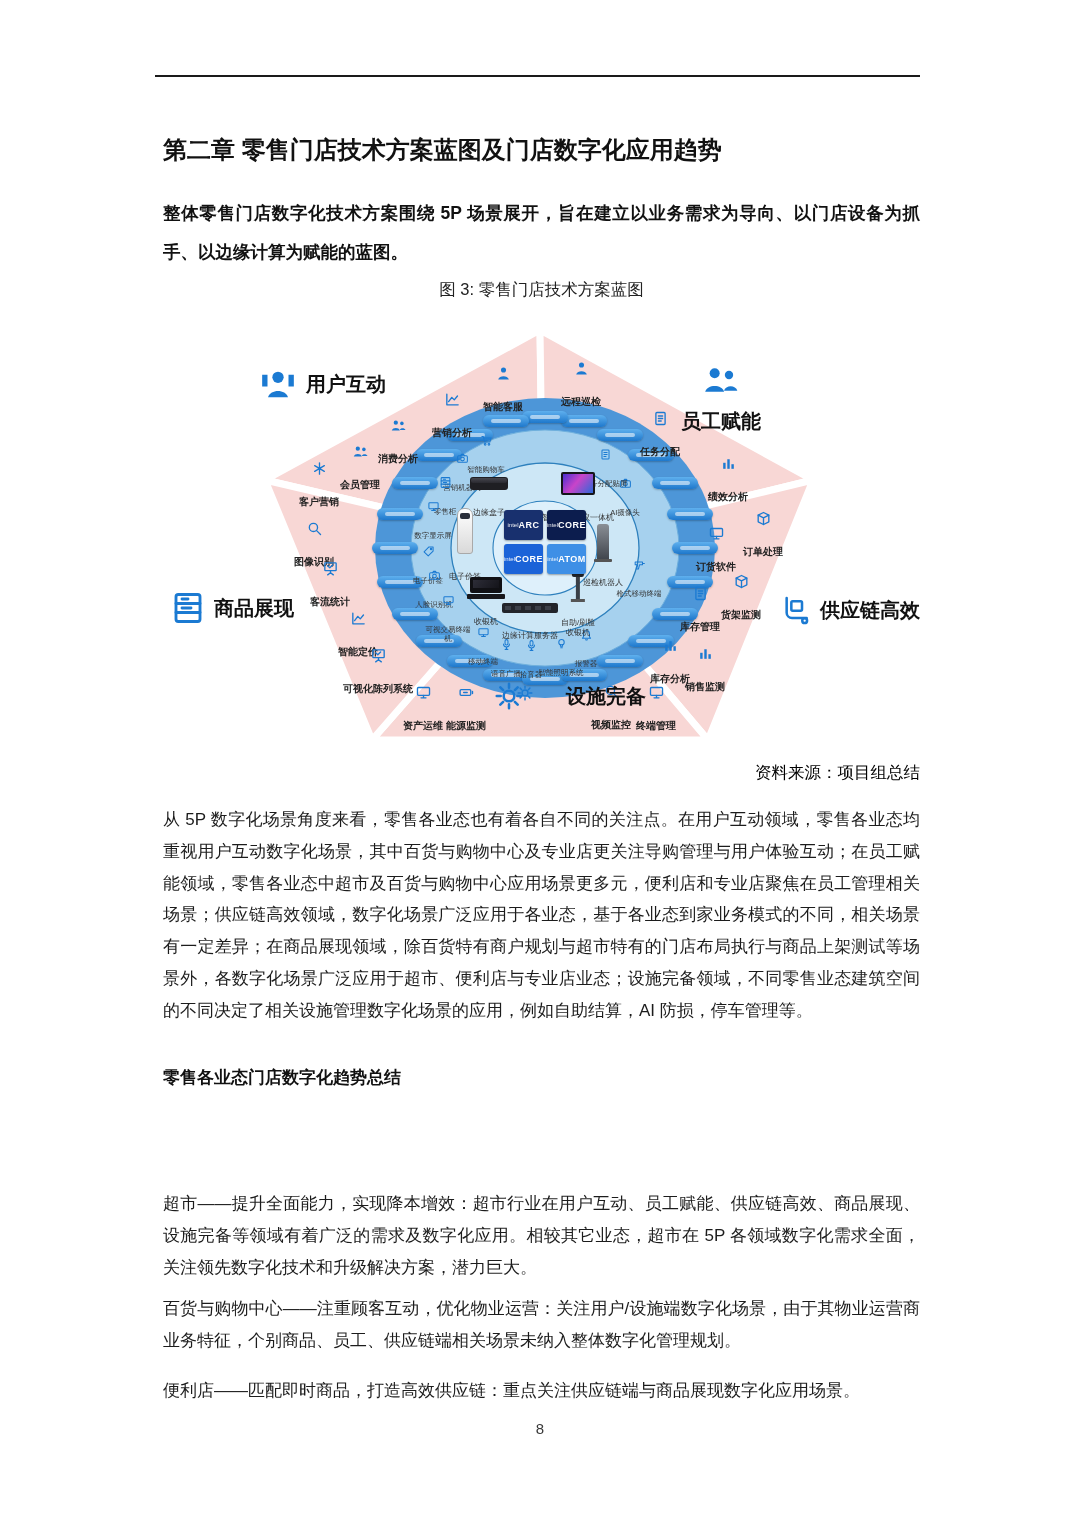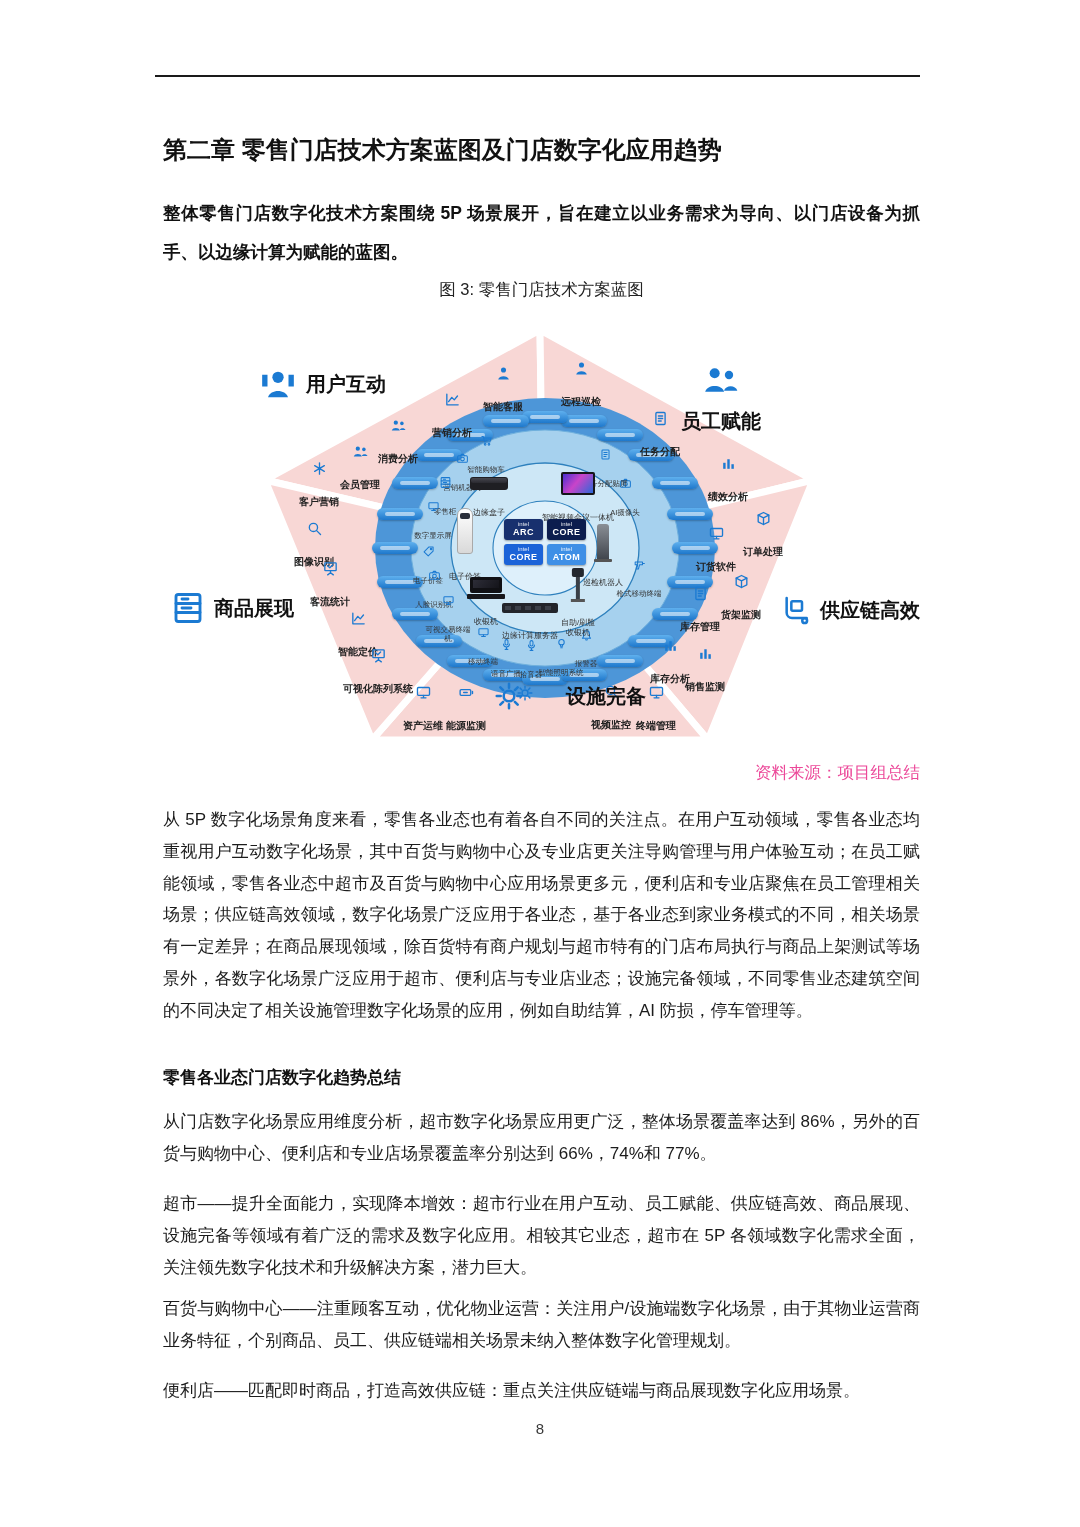--- a/index.html
+++ b/index.html
@@ -3,21 +3,21 @@
 <meta charset="utf-8">
 <style>
   html,body{margin:0;padding:0;background:#ffffff;}
   .page{position:relative;width:1080px;height:1527px;background:#ffffff;overflow:hidden;
         font-family:"Liberation Sans",sans-serif;color:#1d1d1d;}
   .top-rule{position:absolute;left:155px;top:75px;width:765px;height:2px;background:#1a1a1a;}
   .chapter{position:absolute;left:163px;top:134px;margin:0;font-size:24px;font-weight:700;color:#111;}
   .intro{position:absolute;left:163px;top:194px;width:757px;margin:0;font-size:17.5px;font-weight:700;
          line-height:39px;text-align:justify;color:#111;}
   .caption{position:absolute;left:163px;top:279px;width:757px;text-align:center;font-size:16.5px;color:#222;}
-  .source{position:absolute;right:160px;top:762px;font-size:16.5px;color:#ec4899;}
+  .source{position:absolute;right:160px;top:762px;font-size:16.5px;color:#000000;}
   .bodyp{position:absolute;left:163px;width:757px;margin:0;font-size:17px;line-height:31.8px;
          text-align:justify;color:#1c1c1c;}
   .subhead{position:absolute;left:163px;top:1066px;margin:0;font-size:17px;font-weight:700;color:#111;}
   .pagenum{position:absolute;left:0;top:1420px;width:100%;text-align:center;font-size:15px;color:#3a3a3a;}
 
   
   #diagram{position:absolute;left:165px;top:322px;width:750px;height:430px;}
   #diagram svg.bg{position:absolute;left:0;top:0;}
   .pill{position:absolute;width:46px;height:12px;border-radius:6px;z-index:2;
         background:linear-gradient(180deg,#5fb0ee,#1e78cc);box-shadow:0 1px 2px rgba(0,0,0,.25);
@@ -30,21 +30,21 @@
   .n-label{font-size:10px;font-weight:600;color:#222;white-space:nowrap;}
   .n-label-sm{font-size:7.5px;color:#333;width:46px;line-height:1.2;}
   .n-label-dev{font-size:8px;color:#333;line-height:1.25;}
   .device-node{z-index:4;}
   .sec{position:absolute;display:flex;align-items:center;gap:8px;z-index:3;}
   .sec-label{font-size:20px;font-weight:700;color:#111;white-space:nowrap;}
   .sec-icon{line-height:0;display:flex;align-items:flex-end;}
   .sec-icon svg+svg{margin-left:-9px;margin-bottom:10px;}
   .chips{position:absolute;left:380px;top:220px;transform:translate(-50%,-50%);z-index:5;
          display:grid;grid-template-columns:39px 39px;grid-gap:4px;}
-  .chip{width:39px;height:21px;border-radius:3px;color:#fff;display:flex;flex-direction:column;
+  .chip{width:39px;height:30px;border-radius:3px;color:#fff;display:flex;flex-direction:row;
         align-items:center;justify-content:center;box-shadow:0 1px 2px rgba(0,0,0,.35);}
   .chip-brand{font-size:6px;line-height:1;opacity:.9;}
   .chip-name{font-size:9px;font-weight:700;line-height:1.2;letter-spacing:.5px;}
 
   
   .dev{display:block;position:relative;}
   .dev-box{width:38px;height:13px;background:#1f1f23;border-radius:3px;}
   .dev-box::before{content:"";position:absolute;left:1px;right:1px;top:1px;height:5px;border-radius:2px;
         background:linear-gradient(180deg,#45454d,#2a2a30);}
   .dev-screen{width:30px;height:19px;border:2px solid #15151a;border-radius:2px;
@@ -559,18 +559,17 @@
           <span class="chip-brand">intel</span>
           <span class="chip-name">ATOM</span>
         </div>
       </div>
     </div>
 
   <div class="source">资料来源：项目组总结</div>
 
   <p class="bodyp" style="top:804px">从 5P 数字化场景角度来看，零售各业态也有着各自不同的关注点。在用户互动领域，零售各业态均重视用户互动数字化场景，其中百货与购物中心及专业店更关注导购管理与用户体验互动；在员工赋能领域，零售各业态中超市及百货与购物中心应用场景更多元，便利店和专业店聚焦在员工管理相关场景；供应链高效领域，数字化场景广泛应用于各业态，基于各业态到家业务模式的不同，相关场景有一定差异；在商品展现领域，除百货特有商户规划与超市特有的门店布局执行与商品上架测试等场景外，各数字化场景广泛应用于超市、便利店与专业店业态；设施完备领域，不同零售业态建筑空间的不同决定了相关设施管理数字化场景的应用，例如自助结算，AI 防损，停车管理等。</p>
   <h2 class="subhead">零售各业态门店数字化趋势总结</h2>
-  <p class="bodyp" style="top:1106px">从门店数字化场景应用维度分析，超市数字化场景应用更广泛，整体场景覆盖率达到 86%，另外的百货与购物中心、便利店和专业店场景覆盖率分别达到 66%，74%和 77%。</p>
   <p class="bodyp" style="top:1188px">超市——提升全面能力，实现降本增效：超市行业在用户互动、员工赋能、供应链高效、商品展现、设施完备等领域有着广泛的需求及数字化应用。相较其它业态，超市在 5P 各领域数字化需求全面，关注领先数字化技术和升级解决方案，潜力巨大。</p>
   <p class="bodyp" style="top:1293px">百货与购物中心——注重顾客互动，优化物业运营：关注用户/设施端数字化场景，由于其物业运营商业务特征，个别商品、员工、供应链端相关场景未纳入整体数字化管理规划。</p>
   <p class="bodyp" style="top:1375px">便利店——匹配即时商品，打造高效供应链：重点关注供应链端与商品展现数字化应用场景。</p>
   <div class="pagenum">8</div>
 </div>
 
 </body></html>

